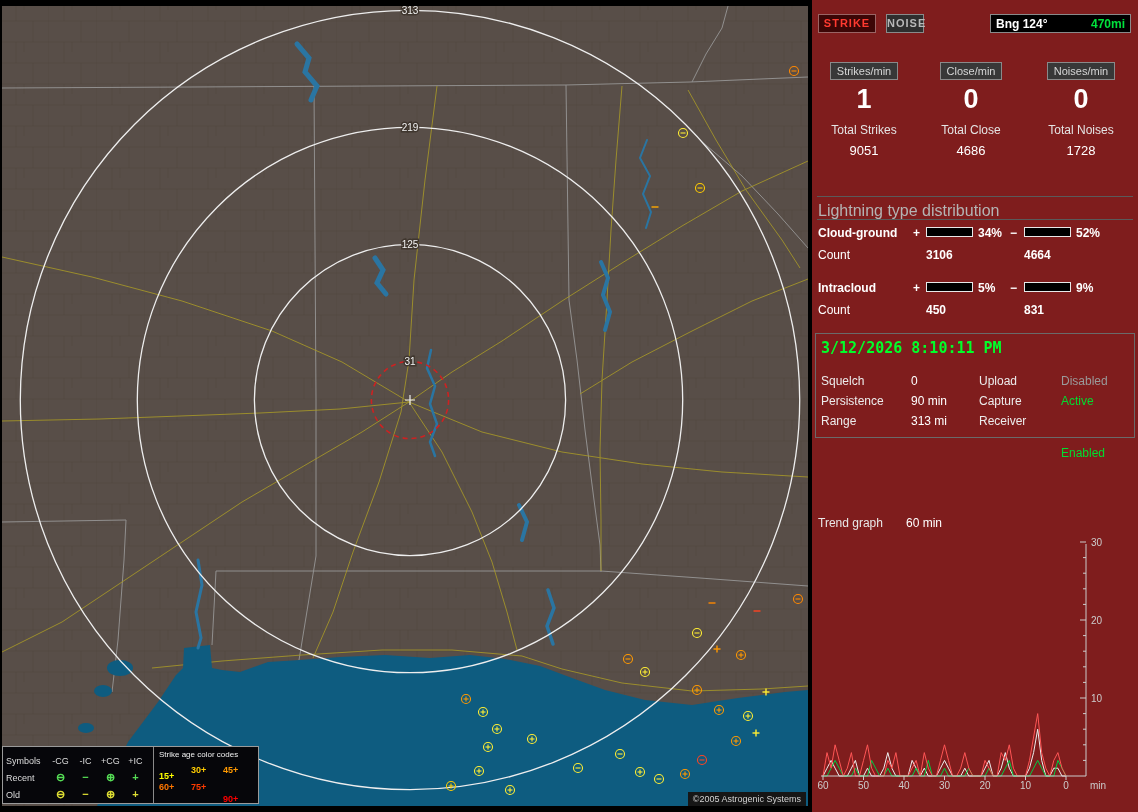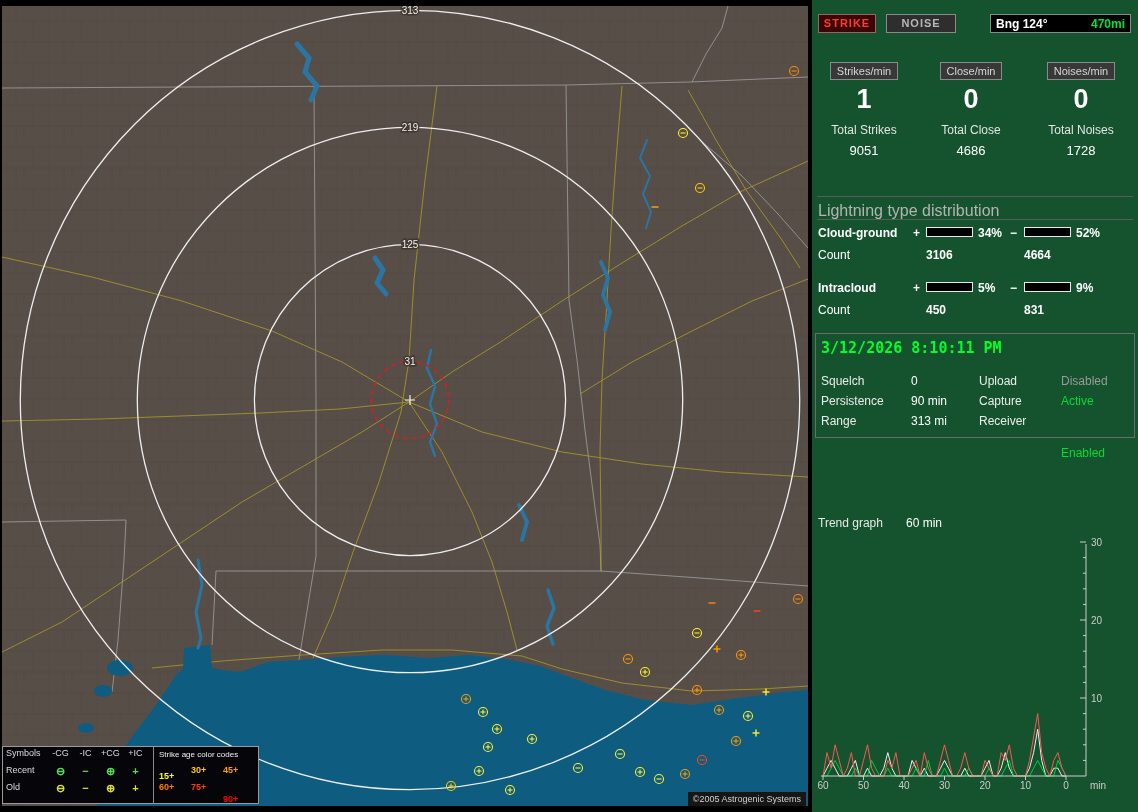--- a/index.html
+++ b/index.html
@@ -9,39 +9,39 @@
 
   
   .map-area{position:absolute;left:2px;top:6px;width:806px;height:800px}
   #map-svg{display:block;width:806px;height:800px;background:#584e48}
   .ring-label{font-family:"Liberation Sans",sans-serif;font-size:10px;fill:#f2f2f2;
               paint-order:stroke;stroke:#3f362e;stroke-width:3px;text-anchor:middle}
   .map-legend{position:absolute;left:0;top:740px;width:257px;height:58px;
               background:#06060a;border:1px solid #9a9a9a;display:flex;
               font-size:9px;color:#dcdcdc;line-height:1}
   .leg-left{width:151px;border-right:1px solid #8a8a8a;padding:2px 0 0 3px}
-  .leg-row{display:flex;height:17px;align-items:flex-start}
+  .leg-row{display:flex;height:17px;align-items:flex-end}
   .leg-name{width:42px}
   .leg-col{width:25px;text-align:center}
   .sym{font-size:11px;font-weight:bold}
   .leg-right{flex:1;padding:2px 2px 0 5px}
   .leg-age-header{font-size:8px;color:#efefef;height:13px;padding-top:2px}
   .leg-age-row{display:flex;height:17px;align-items:center}
   .leg-age-row span{width:32px;font-weight:bold}
   .copyright{position:absolute;right:2px;bottom:0;background:#161616;color:#d2d2d2;
              font-size:9px;padding:2px 5px}
 
   
   .side-panel{position:absolute;left:812px;top:0;width:326px;height:812px;
-              background:#14532d;font-size:12px}
+              background:#7f1d1d;font-size:12px}
   .btn{position:absolute;height:19px;font-family:inherit;font-size:11px;font-weight:bold;
        letter-spacing:1px;border:1px solid #8a8a8a;background:#2e2e2e;color:#b8b8b8;
        text-align:center;line-height:17px;cursor:pointer}
   .btn.strike{left:6px;top:14px;width:58px;background:#3c0606;color:#ff3a30;border-color:#9a6464}
-  .btn.noise{left:74px;top:14px;width:70px}
+  .btn.noise{left:74px;top:14px;width:38px}
   .bng-box{position:absolute;left:178px;top:14px;width:141px;height:19px;border:1px solid #8a8a8a;
            background:#000;display:flex;justify-content:space-between;align-items:center;
            padding:0 5px;font-weight:bold;font-size:12px}
   .rate-col{position:absolute;top:62px;width:100px;text-align:center}
   .rate-col.c0{left:2px}.rate-col.c1{left:109px}.rate-col.c2{left:219px}
   .rate-label{display:inline-block;border:1px solid #8a8a8a;background:#383838;color:#d6d6d6;
               font-size:11px;padding:2px 6px;cursor:pointer}
   .rate-value{margin-top:4px;font-size:27px;font-weight:bold;color:#fff}
   .total-label{margin-top:8px;font-size:12px;color:#e4e4e4}
   .total-value{margin-top:6px;font-size:13px;color:#fff}

